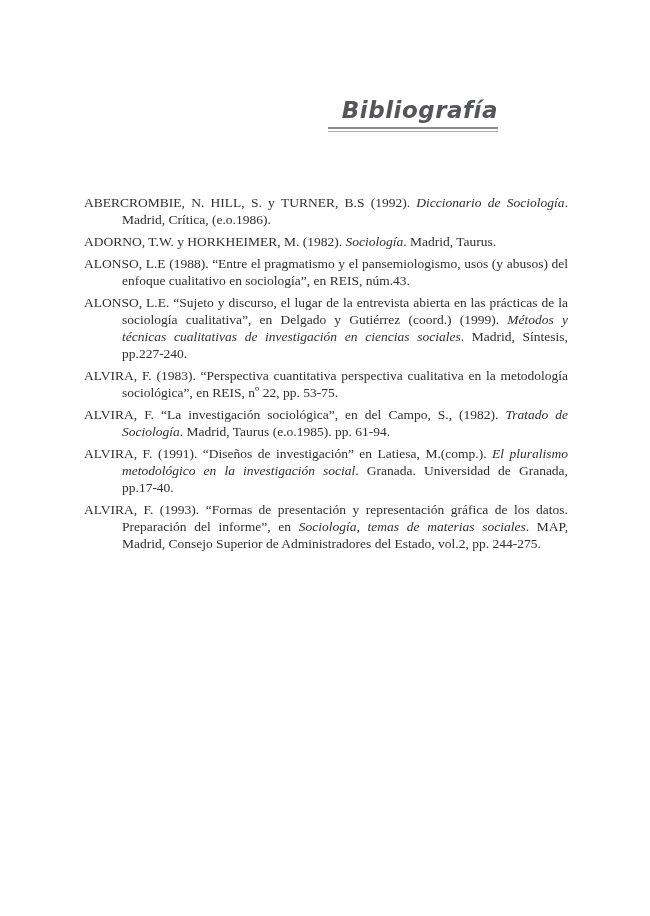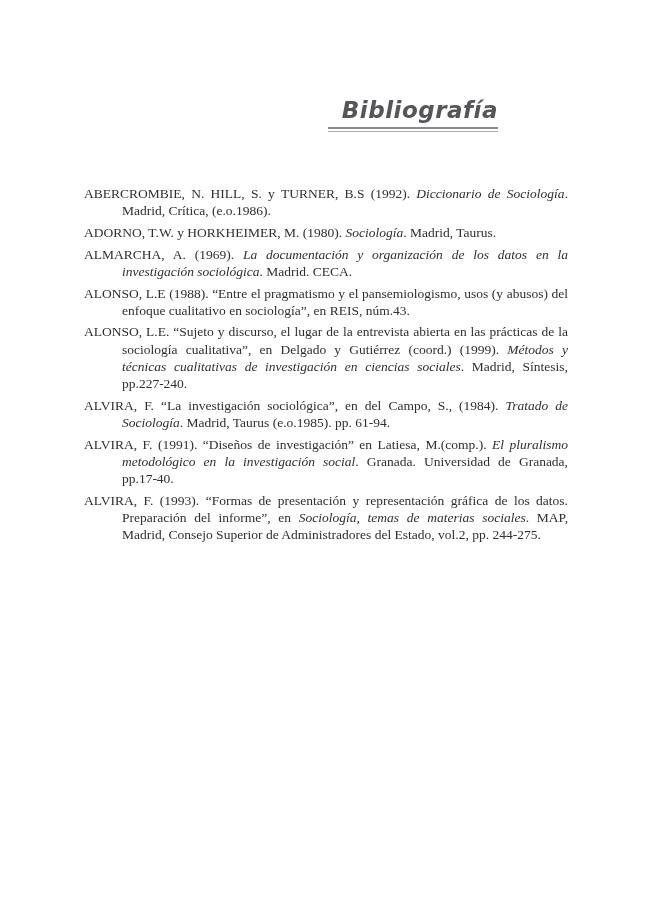--- a/index.html
+++ b/index.html
@@ -38,21 +38,21 @@
   }
   .header-rule {
     width: 170px;
     margin-left: auto;
     margin-top: 4px;
   }
   .header-rule .line1 { height: 2px; background: var(--rule-color); }
   .header-rule .line2 { height: 1px; background: var(--rule-color-2); margin-top: 2px; }
   .bibliography {
     position: absolute;
-    top: 185px;
+    top: 194px;
     left: 84px;
     width: 484px;
     hyphens: auto;
   }
   .entry {
     margin: 0 0 4.5px 0;
     padding-left: 38px;
     text-indent: -38px;
     text-align: justify;
     font-size: 13.5px;
@@ -67,21 +67,21 @@
 <div class="page">
   <header class="chapter-header">
     <h1 class="chapter-title">Bibliografía</h1>
     <div class="header-rule">
       <div class="line1"></div>
       <div class="line2"></div>
     </div>
   </header>
   <main class="bibliography">
       <p class="entry"><span class="seg">ABERCROMBIE, N. HILL, S. y TURNER, B.S (1992). </span><span class="seg italic">Diccionario de Sociología</span><span class="seg">. Madrid, Crítica, (e.o.1986).</span></p>
-      <p class="entry"><span class="seg">ADORNO, T.W. y HORKHEIMER, M. (1980). </span><span class="seg italic">Sociología</span><span class="seg">. Madrid, Taurus.</span></p>
-      <p class="entry"><span class="seg">ALMARCHA, A. (1969). </span><span class="seg italic">La documentación y organización de los datos en la investigación sociológica</span><span class="seg">. Madrid. CECA.</span></p>
+      <p class="entry"><span class="seg">ADORNO, T.W. y HORKHEIMER, M. (1982). </span><span class="seg italic">Sociología</span><span class="seg">. Madrid, Taurus.</span></p>
       <p class="entry"><span class="seg">ALONSO, L.E (1988). “Entre el pragmatismo y el pansemiologismo, usos (y abusos) del enfoque cualitativo en sociología”,  en  REIS, núm.43.</span></p>
       <p class="entry"><span class="seg">ALONSO, L.E. “Sujeto y discurso, el lugar de la entrevista abierta en las prácticas de la sociología cualitativa”, en Delgado y Gutiérrez (coord.) (1999). </span><span class="seg italic">Métodos y técnicas cualitativas de investigación en ciencias sociales</span><span class="seg">. Madrid, Síntesis, pp.227-240.</span></p>
-      <p class="entry"><span class="seg">ALVIRA, F. “La investigación sociológica”, en del Campo, S., (1984). </span><span class="seg italic">Tratado de Sociología</span><span class="seg">. Madrid, Taurus (e.o.1985). pp. 61-94.</span></p>
+      <p class="entry"><span class="seg">ALVIRA, F. (1983). “Perspectiva cuantitativa perspectiva cualitativa en la metodología sociológica”, en REIS, nº 22, pp. 53-75.</span></p>
+      <p class="entry"><span class="seg">ALVIRA, F. “La investigación sociológica”, en del Campo, S., (1982). </span><span class="seg italic">Tratado de Sociología</span><span class="seg">. Madrid, Taurus (e.o.1985). pp. 61-94.</span></p>
       <p class="entry"><span class="seg">ALVIRA, F. (1991). “Diseños de investigación” en Latiesa, M.(comp.). </span><span class="seg italic">El pluralismo metodológico en la investigación social</span><span class="seg">. Granada. Universidad de Granada, pp.17-40.</span></p>
       <p class="entry"><span class="seg">ALVIRA, F. (1993). “Formas de presentación y representación gráfica de los datos. Preparación del informe”, en </span><span class="seg italic">Sociología, temas de materias sociales</span><span class="seg">. MAP, Madrid, Consejo Superior de Administradores del Estado, vol.2, pp. 244-275.</span></p>
     </main>
 </div>
 
 </body></html>

